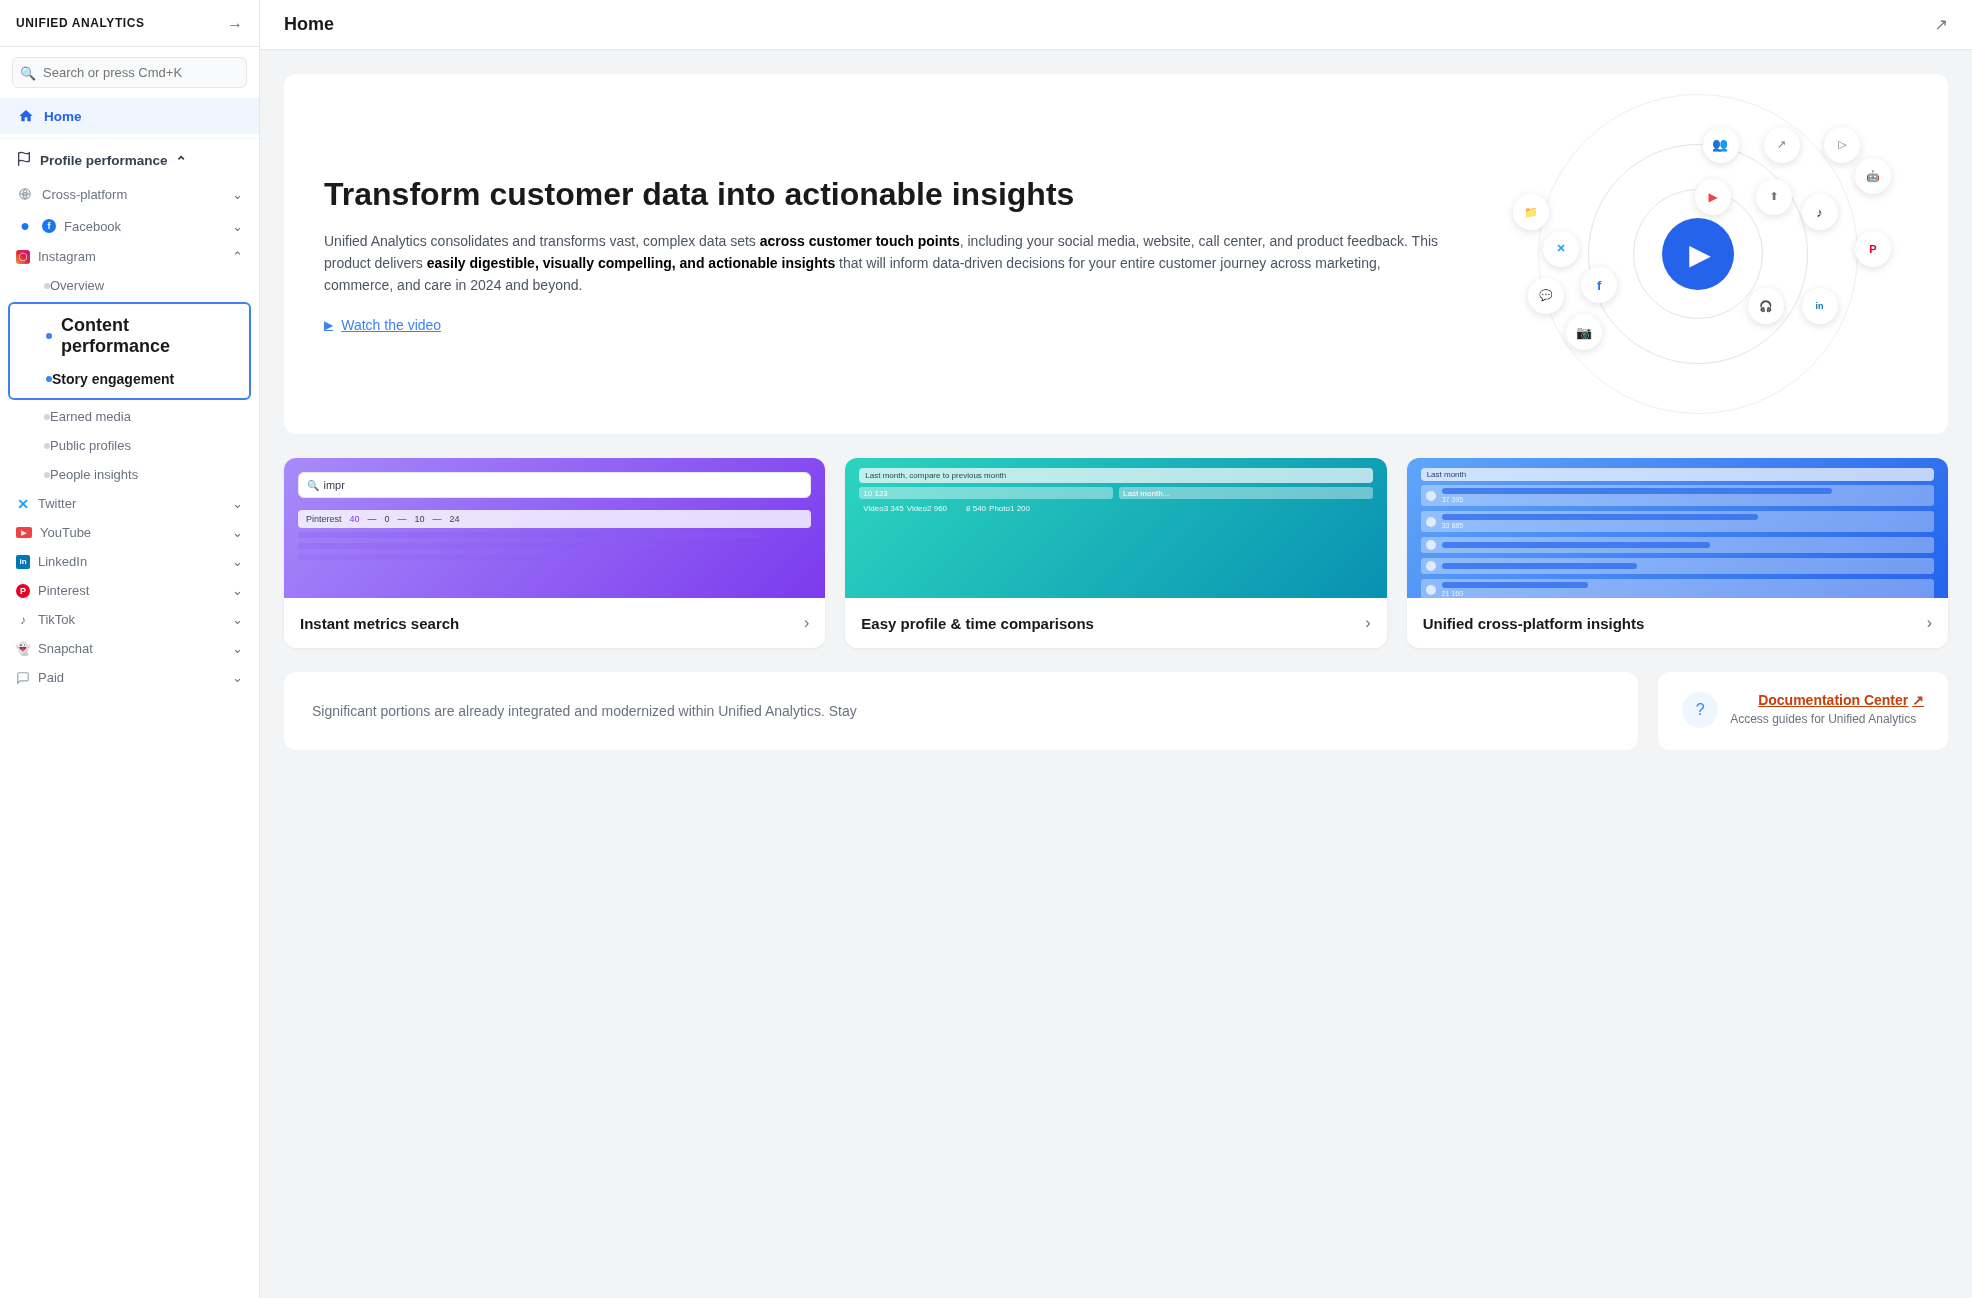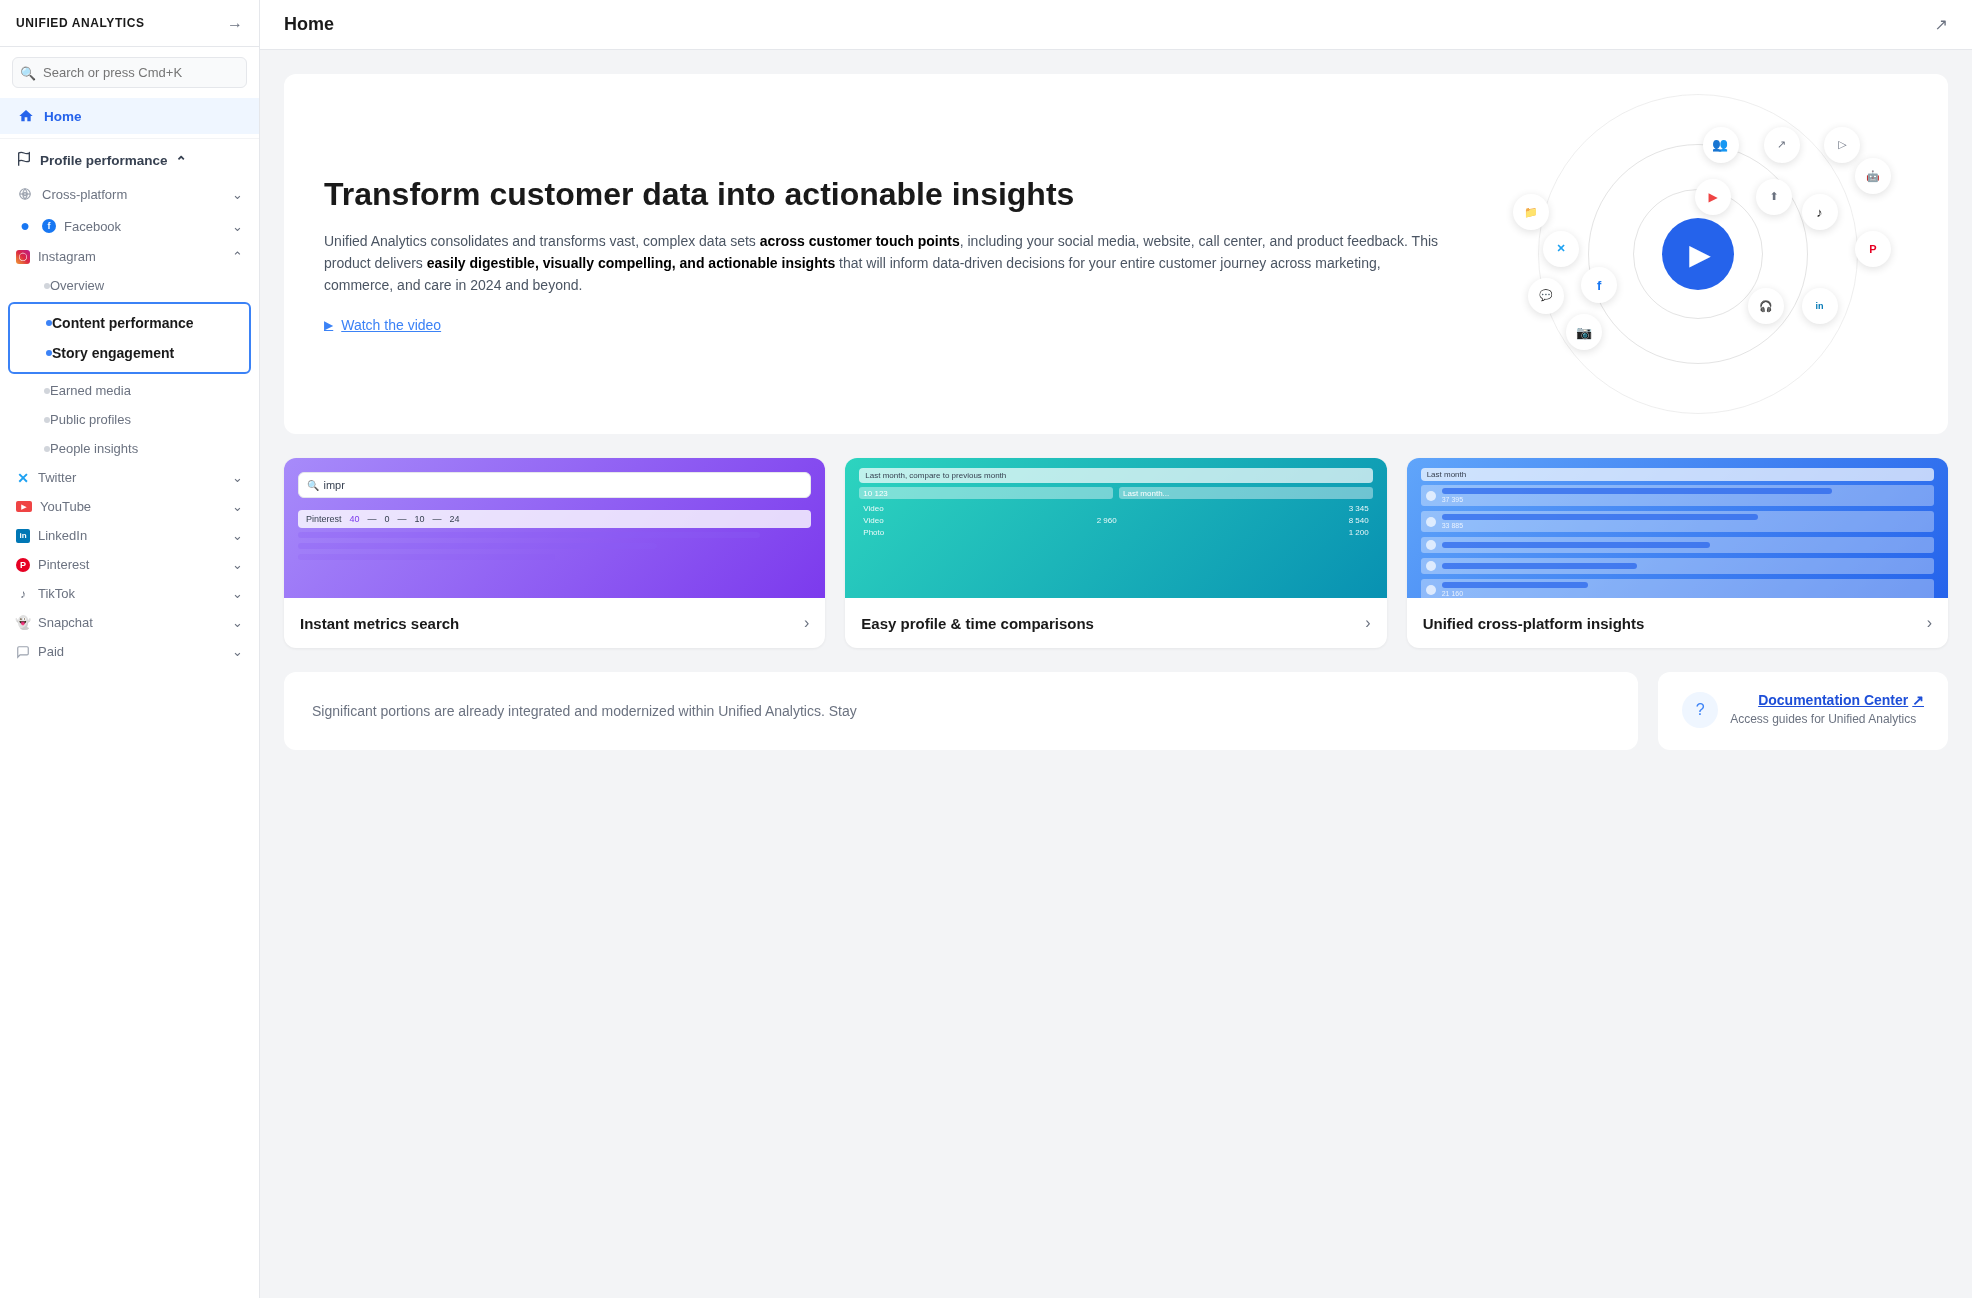--- a/index.html
+++ b/index.html
@@ -77,21 +77,21 @@
     .feature-card-arrow { color: #6b7280; font-size: 16px; }
 
     
     .bottom-row { display: grid; grid-template-columns: 1fr auto; gap: 20px; }
     .whats-next-card { background: #fff; border-radius: 12px; padding: 28px; }
     .whats-next-title { font-size: 20px; font-weight: 700; margin-bottom: 10px; }
     .whats-next-desc { font-size: 14px; color: #6b7280; line-height: 1.6; }
 
     .docs-card { background: #fff; border-radius: 12px; padding: 20px 24px; display: flex; align-items: flex-start; gap: 12px; min-width: 260px; max-width: 300px; }
     .docs-icon { width: 36px; height: 36px; border-radius: 50%; background: #eff6ff; display: flex; align-items: center; justify-content: center; color: #3b82f6; font-size: 16px; flex-shrink: 0; }
-    .docs-text .docs-link { color: #1d4ed8; font-weight: 600; font-size: 14px; text-decoration: underline; cursor: pointer; display: flex; align-items: center; gap: 4px; padding-left: 28px; }
+    .docs-text .docs-link { color: #c2410c; font-weight: 600; font-size: 14px; text-decoration: underline; cursor: pointer; display: flex; align-items: center; gap: 4px; padding-left: 28px; }
     .docs-text .docs-sub { font-size: 12px; color: #6b7280; margin-top: 4px; }
 
     .nav-platform-icon { width: 18px; height: 18px; border-radius: 4px; display: flex; align-items: center; justify-content: center; font-size: 12px; flex-shrink: 0; }
 
     
     .search-mockup { position: absolute; top: 14px; left: 14px; right: 14px; background: #fff; border-radius: 6px; padding: 6px 8px; display: flex; align-items: center; gap: 4px; border: 1px solid #e5e7eb; font-size: 11px; color: #6b7280; }
     .search-mockup-rows { position: absolute; top: 52px; left: 14px; right: 14px; }
     .smr { height: 6px; background: rgba(139,92,246,0.3); border-radius: 3px; margin-bottom: 5px; }
 
     .table-mock { position: absolute; top: 10px; left: 14px; right: 14px; }
@@ -168,21 +168,21 @@
     </div>
 
     <div class="nav-sub-item">
       <span class="sub-dot"></span>
       <span>Overview</span>
     </div>
 
     <div class="nav-sub-highlighted">
       <div class="nav-sub-item">
         <span class="sub-dot" style="background:#3b82f6;"></span>
-        <span style="font-size:14px;font-weight:600;color:#1a1a1a;">Content performance</span>
+        <span style="font-size:18px;font-weight:600;color:#1a1a1a;margin-left:9px;">Content performance</span>
       </div>
       <div class="nav-sub-item">
         <span class="sub-dot" style="background:#3b82f6;"></span>
         <span style="font-size:14px;font-weight:600;color:#1a1a1a;">Story engagement</span>
       </div>
     </div>
 
     <div class="nav-sub-item">
       <span class="sub-dot"></span>
       <span>Earned media</span>
@@ -374,21 +374,21 @@
       <div class="feature-card">
         <div class="feature-card-thumb teal">
           <div class="table-mock">
             <div style="background:rgba(255,255,255,0.7);border-radius:4px;padding:3px 6px;font-size:8px;color:#374151;margin-bottom:4px;display:flex;gap:12px;">
               <span>Last month, compare to previous month</span>
             </div>
             <div style="display:flex;gap:6px;margin-bottom:3px;">
               <div style="flex:1;background:rgba(255,255,255,0.4);border-radius:3px;height:12px;display:flex;align-items:center;padding:0 4px;font-size:8px;color:#fff;">10 123</div>
               <div style="flex:1;background:rgba(255,255,255,0.4);border-radius:3px;height:12px;display:flex;align-items:center;padding:0 4px;font-size:8px;color:#fff;">Last month...</div>
             </div>
-            <div style="font-size:8px;color:rgba(255,255,255,0.9);padding:2px 4px;display:flex;flex-direction:column;gap:3px;">
+            <div style="font-size:8px;color:rgba(255,255,255,0.9);padding:2px 4px;display:flex;flex-direction:row;gap:3px;">
               <div style="display:flex;justify-content:space-between;">
                   <span>Video</span>
                   <span>3 345</span>
                 </div>
               <div style="display:flex;justify-content:space-between;">
                   <span>Video</span>
                   <span>2 960</span>
                   <span style="margin-left:19px;">8 540</span>
                 </div>
               <div style="display:flex;justify-content:space-between;">

